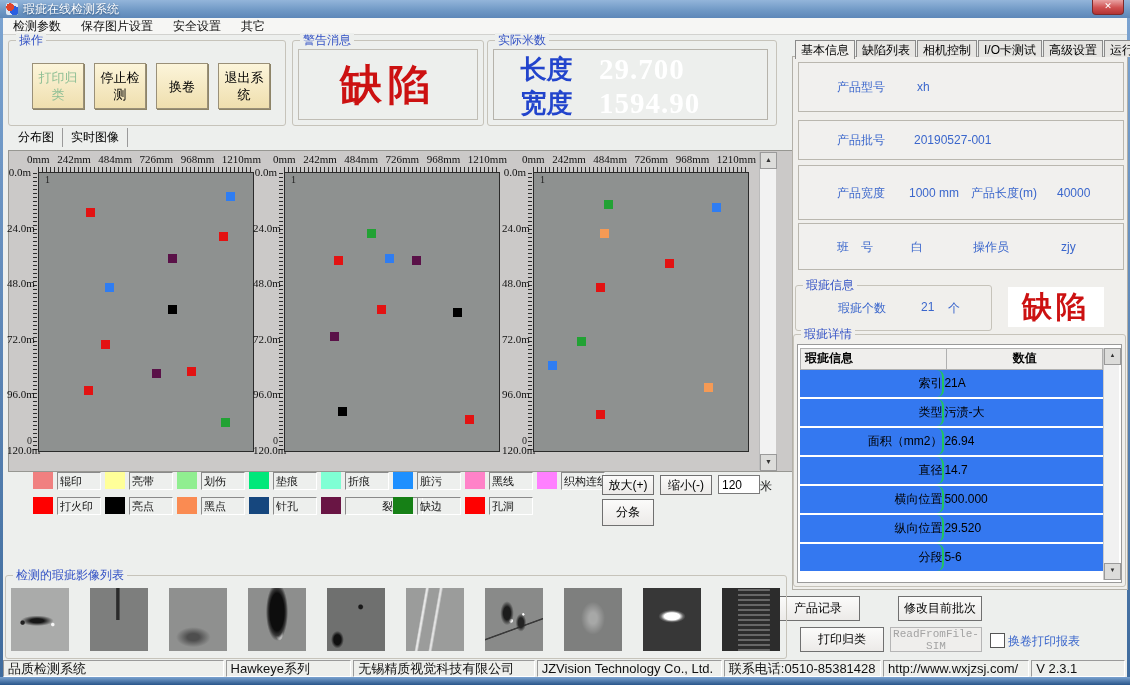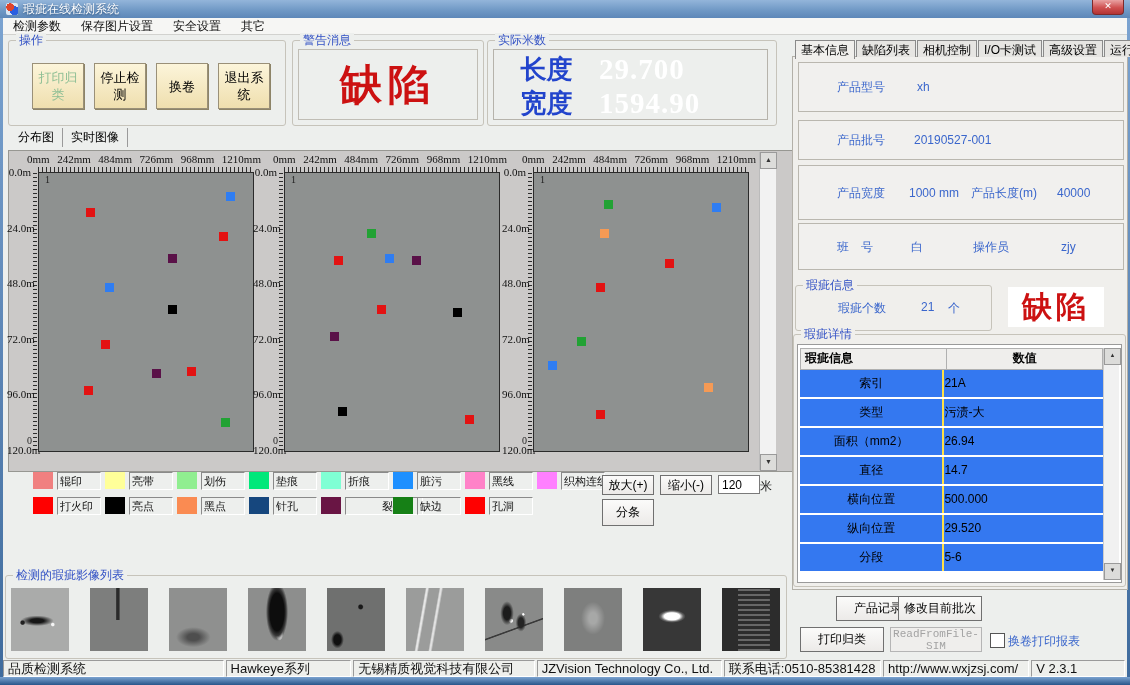--- a/index.html
+++ b/index.html
@@ -75,21 +75,21 @@
   .di-label{position:absolute;color:#3a66cc;font-size:12px;}
   .alarm-box{position:absolute;left:1008px;top:287px;width:96px;height:40px;background:#fff;display:flex;align-items:center;justify-content:center;}
   .alarm-text{color:#cc1111;font-family:"Liberation Serif",serif;font-weight:bold;font-size:30px;letter-spacing:4px;}
   
   .dtable{position:absolute;left:797px;top:344px;width:323px;height:237px;background:#fff;border:1px solid #9a9a9a;}
   .dthead{position:absolute;left:2px;top:3px;right:18px;height:20px;display:flex;background:#efeeec;border:1px solid #b0b0b0;}
   .dthead .h1{width:47%;font-weight:bold;font-size:12px;line-height:18px;padding-left:4px;border-right:1px solid #b0b0b0;}
   .dthead .h2{flex:1;font-weight:bold;font-size:12px;line-height:18px;text-align:center;}
   .dtrows{position:absolute;left:2px;top:25px;right:18px;bottom:2px;overflow:hidden;}
   .dtr{height:27px;margin-bottom:2px;background:#3478F0;display:flex;align-items:center;font-size:12px;color:#000;cursor:default;}
-  .dtr .c1{width:47%;text-align:center;border-right:2px solid #fde047;line-height:27px;}
+  .dtr .c1{width:47%;text-align:right;border-right:2px solid #22c55e;line-height:27px;border-radius:7px;}
   .dtr .c2{flex:1;line-height:27px;}
   .dscroll{position:absolute;right:2px;top:3px;width:15px;bottom:2px;background:#f1f1f1;border-left:1px solid #ccc;}
   
   .wbtn.disabled{color:#a3a3a3;font-family:"Liberation Mono",monospace;font-size:11px;background:#efeeec;border-color:#b5b5b5;cursor:default;}
   .chk{position:absolute;left:990px;top:633px;width:13px;height:13px;border:1px solid #555;background:#fff;cursor:pointer;}
   .chk-label{position:absolute;left:1008px;top:633px;font-size:12px;color:#3a66cc;}
   
   .thumb{position:absolute;top:12px;width:58px;height:63px;cursor:pointer;}
   
   .t0{background:radial-gradient(ellipse 22px 7px at 45% 52%,#161616 30%,transparent 75%),radial-gradient(circle 4px at 20% 55%,#222 40%,transparent 70%),radial-gradient(circle 3px at 72% 58%,#f5f5f5 40%,transparent 75%),#aaabaa;}
@@ -381,21 +381,21 @@
         <span class="c1">分段</span>
         <span class="c2">5-6</span>
       </div>
     </div>
   <div class="dscroll">
     <span class="sbtn" style="top:0;font-size:6px">▲</span>
     <span class="sbtn" style="bottom:0;top:auto;font-size:6px">▼</span>
   </div>
 </div>
 
-<button class="wbtn" style="left:836px;top:596px;width:84px;height:25px">产品记录</button>
+<button class="wbtn" style="left:776px;top:596px;width:84px;height:25px">产品记录</button>
 <button class="wbtn" style="left:898px;top:596px;width:84px;height:25px">修改目前批次</button>
 <button class="wbtn" style="left:800px;top:627px;width:84px;height:25px">打印归类</button>
 <button class="wbtn disabled" style="left:890px;top:627px;width:92px;height:25px">ReadFromFile-SIM</button>
 <span class="chk"></span>
 <span class="chk-label">换卷打印报表</span>
 
 <div class="groupbox" style="left:5px;top:575px;width:780px;height:82px">
   <span class="gtitle">检测的瑕疵影像列表</span>
   <div>
       <div class="thumb t0" style="left: 5px;"></div>

